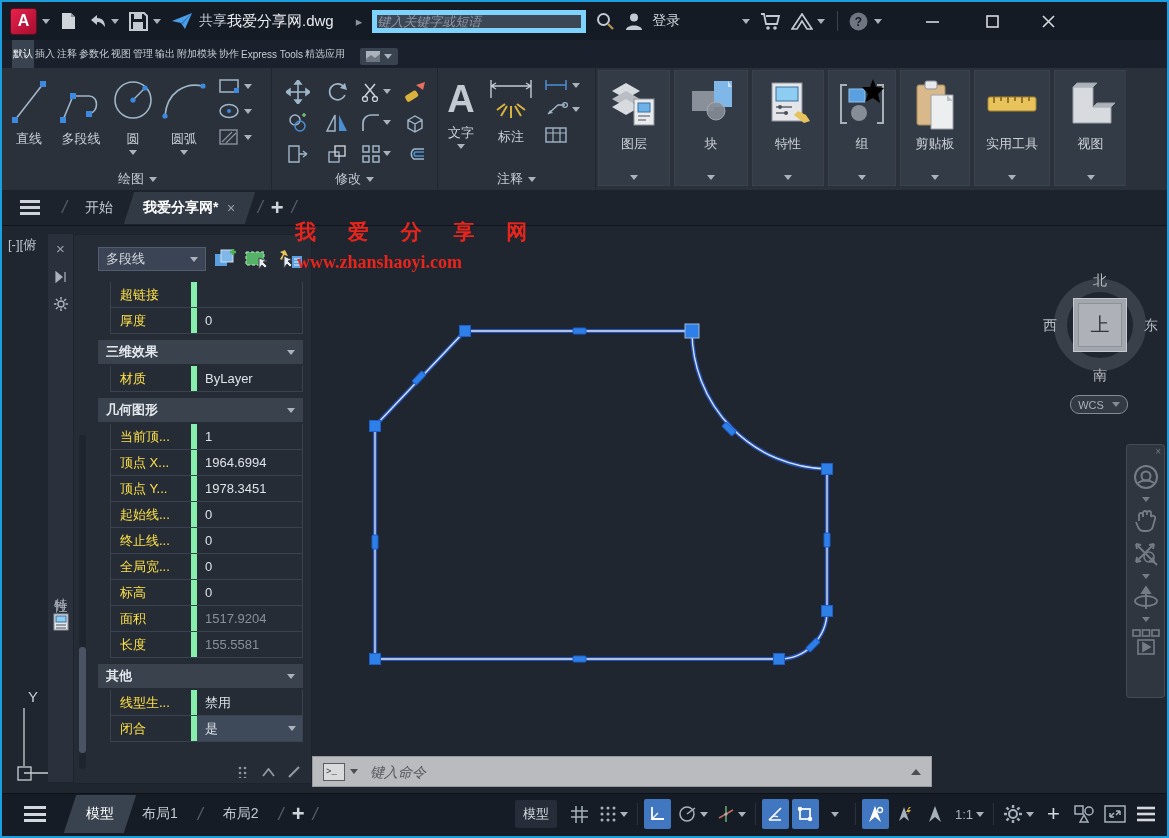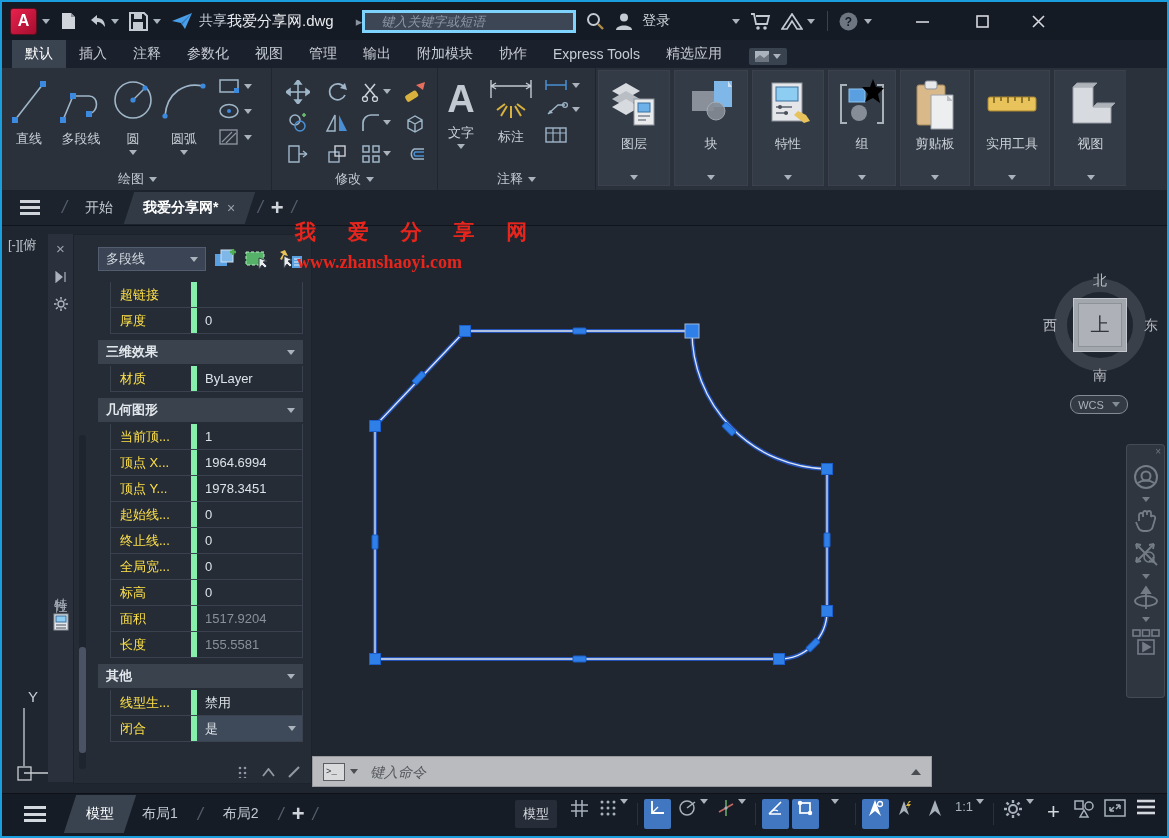--- a/index.html
+++ b/index.html
@@ -9,27 +9,27 @@
 svg{display:block}
 .cdn{width:0;height:0;border-left:4px solid transparent;border-right:4px solid transparent;border-top:5px solid #aab3bd;display:inline-block}
 .cup{width:0;height:0;border-left:5px solid transparent;border-right:5px solid transparent;border-bottom:6px solid #4a4d52;display:inline-block}
 
 .titlebar{height:38px;display:flex;align-items:center;background:#151b25;padding-left:8px}
 .logo{width:27px;height:27px;border-radius:3px;background:linear-gradient(135deg,#e8224d,#a50d2f);color:#fff;font-weight:bold;font-size:16px;display:flex;align-items:center;justify-content:center;border:1px solid #5a1020}
 .tb-ic{margin-left:10px;color:#c4cad2}
 .share{color:#c4cad2;margin-left:6px;font-size:14px}
 .doctitle{font-size:15px;color:#e8ebee}
 .bc-arrow{margin-left:22px;color:#8a93a0}
-.searchbox{width:214px;height:23px;background:#3c4655;border:3px solid #7dd3fc;color:#e0e4ea;font-style:italic;font-size:13px;padding:0 16px;outline:none}
+.searchbox{margin-left:10px;width:214px;height:23px;background:#3c4655;border:5px solid #7dd3fc;color:#e0e4ea;font-style:italic;font-size:13px;padding:0 0;outline:none}
 .searchbox::placeholder{color:#8d96a5}
 .signin{margin-left:8px;font-size:14px;color:#d3d8de}
 .winbtn{width:44px;height:38px;color:#d6dadf;font-size:15px}
 
 .rtabs{height:28px;background:#1b212c;display:flex;align-items:flex-end;padding-left:10px}
-.rtab{padding:5px 13px;font-size:14px;color:#c7ccd4;height:28px;display:flex;align-items:center}
+.rtab{padding:5px 1px;font-size:10px;color:#c7ccd4;height:28px;display:flex;align-items:center}
 .rtab.active{background:#3a4350;color:#fff}
 .rtab-extra{margin-left:14px;display:flex;align-items:center;gap:4px;background:#39424f;border-radius:2px;padding:3px 6px;margin-bottom:3px}
 
 .ribbon{height:122px;background:#2a313b;display:flex;padding:0 0 0 2px}
 .panel{position:relative;border-right:1px solid #20262f;height:100%}
 .plabel{position:absolute;bottom:2px;left:0;right:0;text-align:center;font-size:13px;color:#c3c9d1;display:flex;align-items:center;justify-content:center;gap:5px}
 .bigbtn{display:flex;flex-direction:column;align-items:center;padding-top:8px;gap:2px}
 .bigbtn .lbl{font-size:13px;color:#c9cfd6}
 .smallcol{display:flex;flex-direction:column;justify-content:flex-start;padding-top:10px;gap:9px}
 .smallrow{display:flex;align-items:center;gap:4px}
@@ -93,21 +93,21 @@
 .cmd-caret{margin-left:5px;border-top-color:#4a4d52}
 .cmdinput{flex:1;margin-left:12px;background:transparent;border:none;outline:none;font-style:italic;font-size:14px;color:#3f4247}
 .cmdinput::placeholder{color:#55585e}
 
 .statusbar{height:41px;background:#161c26;display:flex;align-items:center;padding:0 8px;border-top:1px solid #0e1118}
 .sb-burger div{width:22px;height:3px;background:#d3d8de;margin:3.5px 0}
 .ltab{font-size:14px;color:#c3c9d0;padding:0 12px}
 .ltab-active{background:#39424f;transform:skewX(-18deg);padding:10px 16px;margin-left:14px}
 .ltab-active span{display:inline-block;transform:skewX(18deg);color:#fff;font-size:14px}
 .sb-right{margin-left:auto;display:flex;align-items:center;gap:3px}
-.sb-btn{height:30px;min-width:27px;display:flex;justify-content:center;gap:3px;border-radius:2px;color:#a7b1bc;padding:0 3px}
+.sb-btn{height:30px;min-width:27px;display:flex;align-items:center;justify-content:center;gap:3px;border-radius:2px;color:#a7b1bc;padding:0 3px}
 .sb-btn.active{background:#4077c0;color:#fff}
 .sb-sep{width:1px;height:22px;background:#2a313c;margin:0 3px}
 .sb-model{background:#262d38;color:#d7dbe0;font-size:13px;padding:5px 8px;border-radius:2px;margin-right:6px}
 </style>
 </head>
 <body>
 
 <div class="app">
 
   <div class="titlebar">

